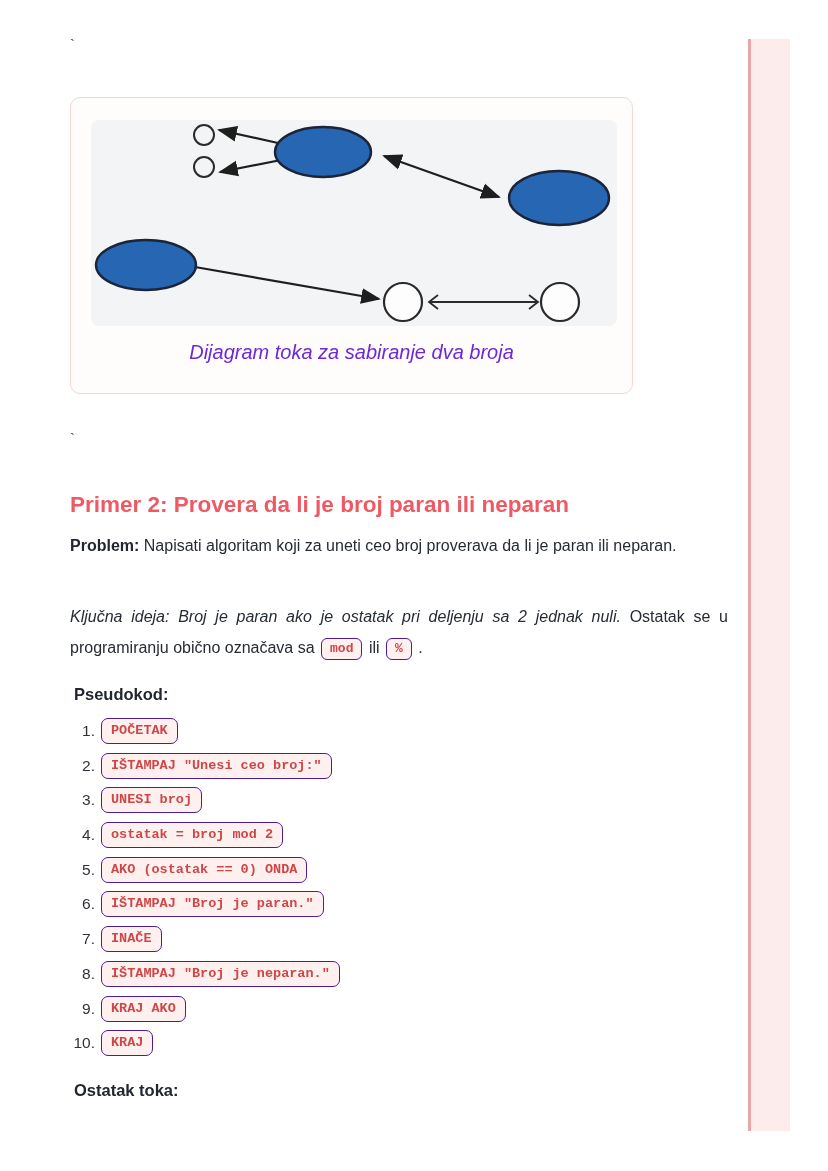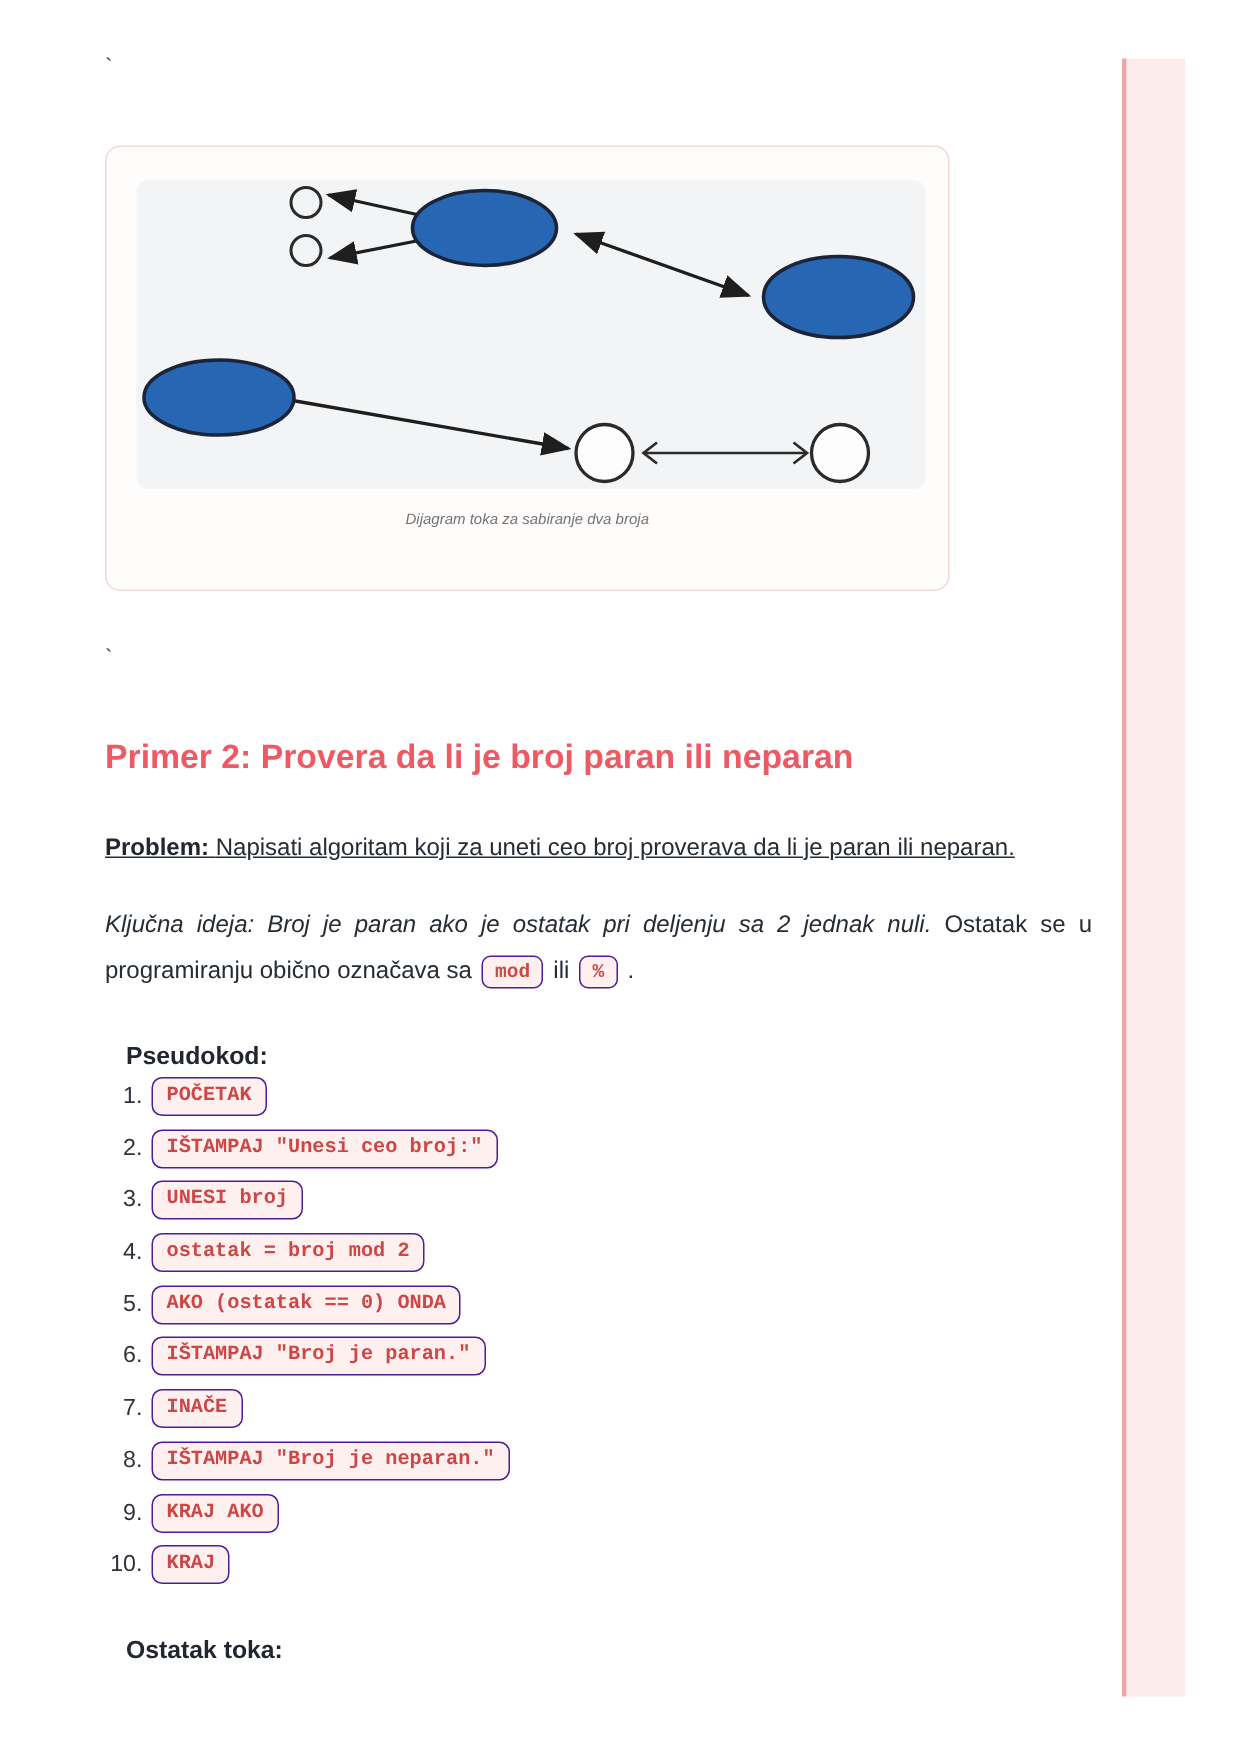--- a/index.html
+++ b/index.html
@@ -16,40 +16,40 @@
     position:absolute;left:70px;top:97px;width:563px;height:297px;margin:0;
     background:#fffcfc;border:1px solid #f3d7d7;border-radius:10px;box-sizing:border-box;
   }
   .diagram-area{
     position:absolute;left:20px;top:22px;width:526px;height:206px;
     background:#f2f4f6;border-radius:8px;
   }
   .diagram-area svg{display:block;width:526px;height:206px;}
   .caption{
     position:absolute;left:0;top:243px;width:100%;text-align:center;
-    font-style:italic;font-size:10px;color:#737373;
+    font-style:italic;font-size:20px;color:#6d28d9;
   }
 
   .heading{
     position:absolute;left:70px;top:493px;margin:0;
     font-size:22.5px;line-height:1.1;font-weight:bold;color:#ee5a64;white-space:nowrap;
   }
   .para{position:absolute;left:70px;width:658px;margin:0;font-size:16px;text-align:justify;}
-  .para1{top:552px;line-height:27px;text-decoration:underline;}
+  .para1{top:532px;line-height:27px;}
   .para2{top:601px;line-height:31px;}
   .para b{font-weight:bold;color:#22272f;}
   .para i{font-style:italic;margin-top:20px;}
 
   .code-badge{
     display:inline-block;background:#fdf0ef;border:1px solid #4c1d95;border-radius:6px;
     color:#ce4747;font-family:"Liberation Mono",monospace;font-weight:bold;
     font-size:13px;line-height:14px;padding:3px 8px;vertical-align:middle;margin:0 2px;
   }
 
-  .sub-label{position:absolute;left:70px;margin:14px;font-size:16.5px;line-height:1;font-weight:bold;color:#22272f;}
+  .sub-label{position:absolute;left:70px;margin:4px;font-size:16.5px;line-height:1;font-weight:bold;color:#22272f;}
   .pseudo-label{top:682px;}
   .flow-label{top:1078px;}
 
   .steps{position:absolute;left:0;top:718px;margin:0;padding:0;list-style:none;}
   .step{display:flex;align-items:center;margin-bottom:8.7px;height:26px;}
   .step-num{
     width:95px;text-align:right;font-size:15.5px;color:#2e333b;
     flex:0 0 95px;padding-right:0;
   }
   .step-badge{

